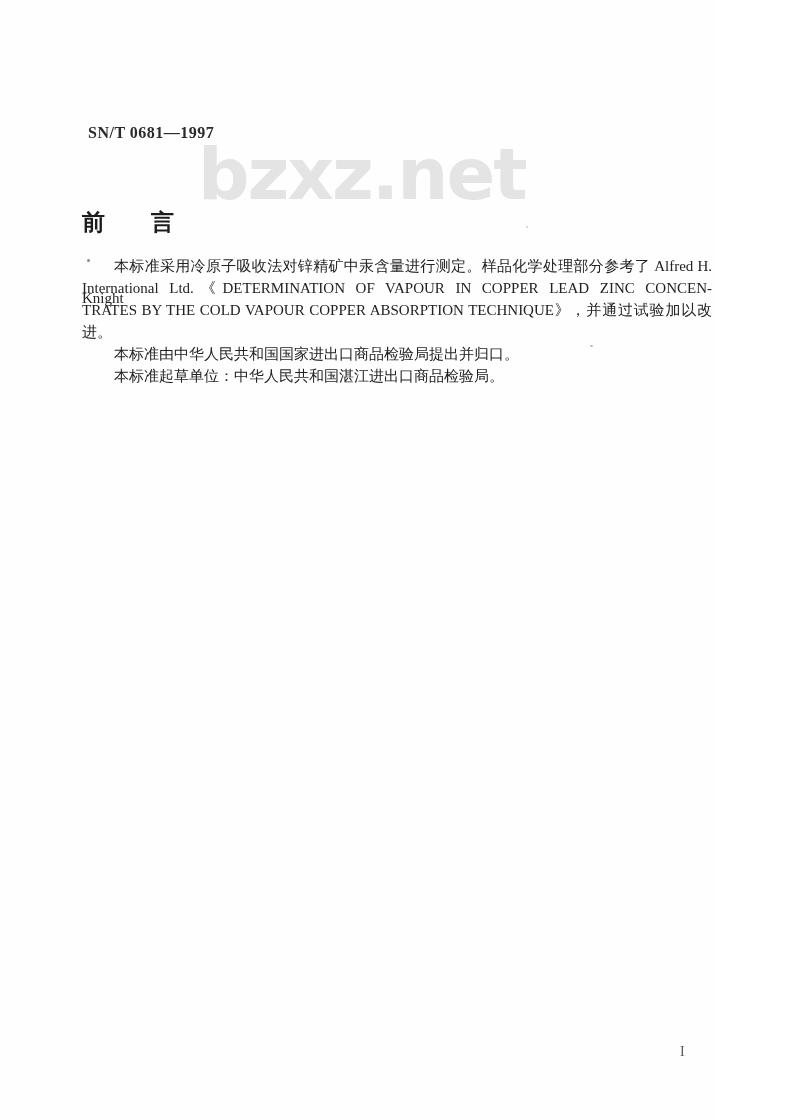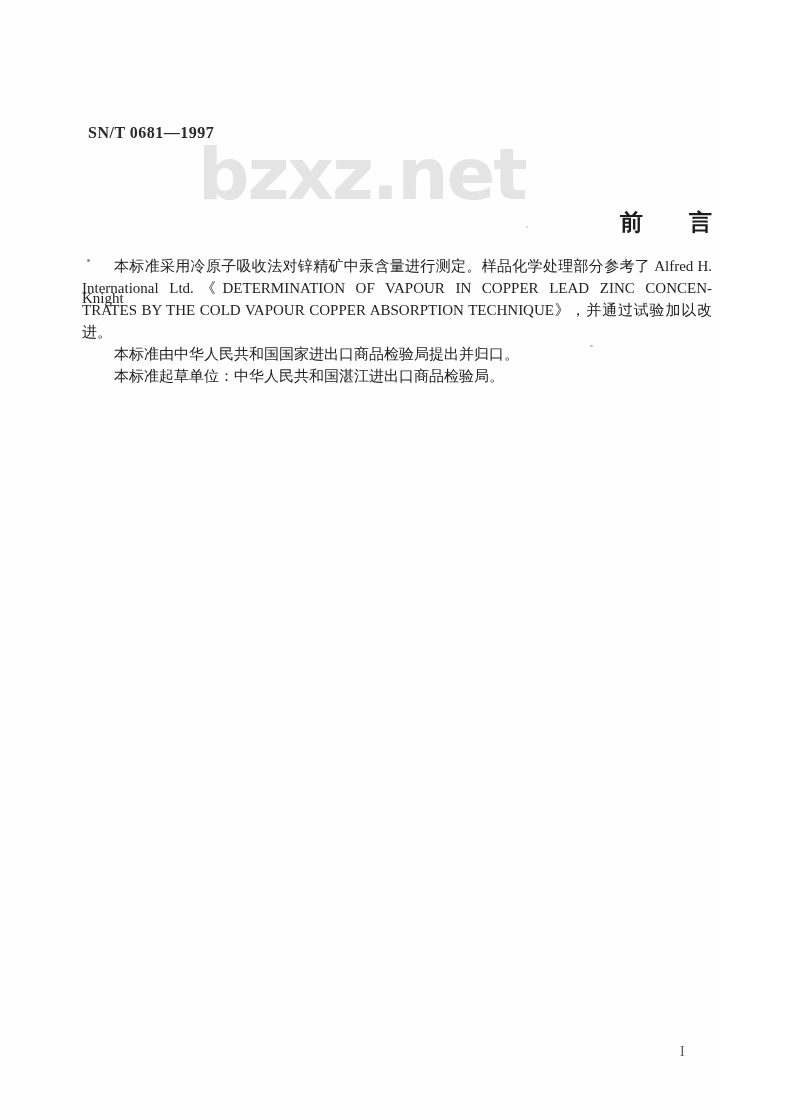--- a/index.html
+++ b/index.html
@@ -34,21 +34,21 @@
     letter-spacing: -2px;
     color: #e4e4e4;
     white-space: nowrap;
     user-select: none;
   }
   .foreword-title {
     position: absolute;
     left: 82px;
     top: 207px;
     width: 630px;
-    text-align: right;
+    text-align: left;
     font-size: 23px;
     font-weight: bold;
     color: #1c1c1c;
     white-space: pre;
   }
   .foreword-body {
     position: absolute;
     left: 82px;
     top: 250px;
     width: 630px;

